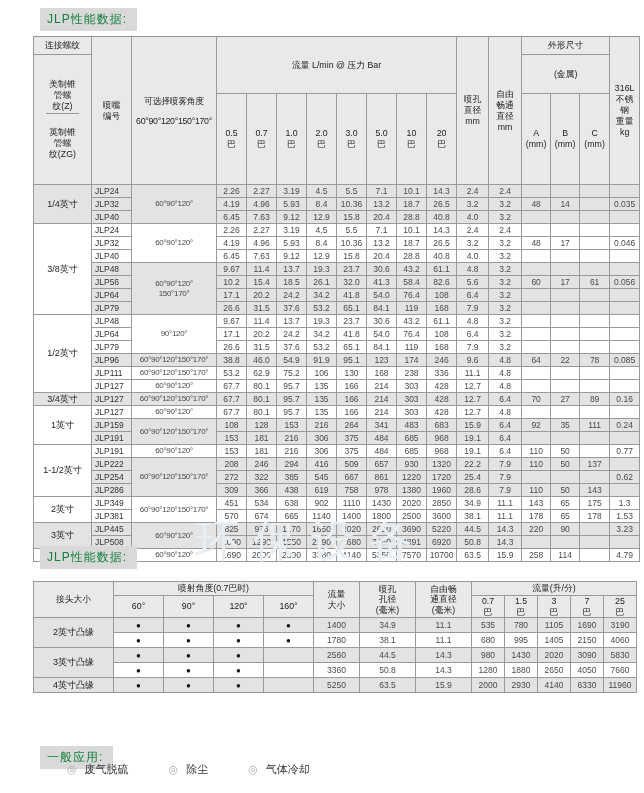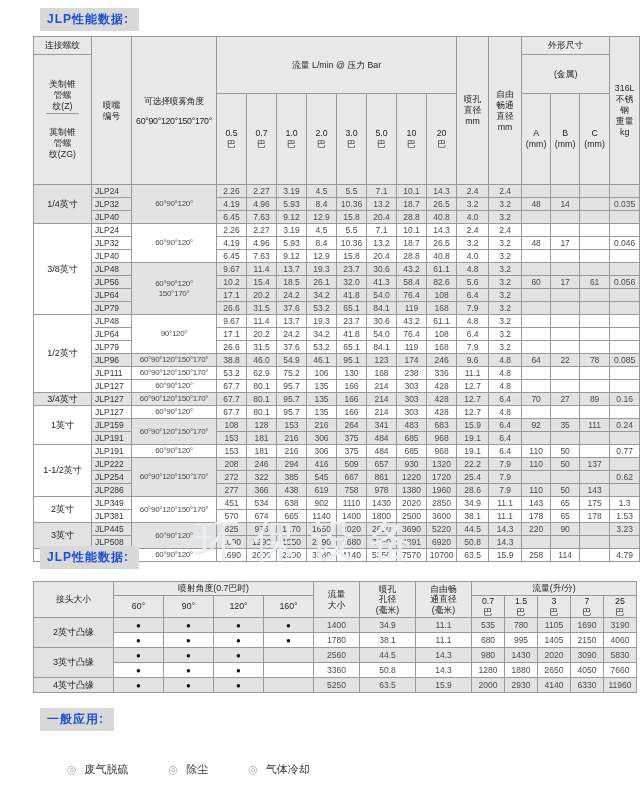--- a/index.html
+++ b/index.html
@@ -2,26 +2,26 @@
 <html><head>
 <meta charset="utf-8">
 <style>
   * { box-sizing: border-box; }
   html,body { margin:0; padding:0; }
   body {
     width:644px; height:793px; background:#fff; position:relative; overflow:hidden;
     font-family:"Liberation Sans","DejaVu Sans",sans-serif; color:#3a3a3a;
   }
   .titlebar {
-    position:absolute; left:40px; background:#d9d9d9; color:#1d4ed8;
-    font-weight:bold; font-size:12px; padding:3px 10px 3px 7px; letter-spacing:1px;
+    position:absolute; left:40px; background:#d9d9d9; color:#15803d;
+    font-weight:normal; font-size:12px; padding:3px 10px 3px 7px; letter-spacing:1px;
   }
   #title1 { top:8px; }
   #title2 { top:546px; }
-  #apps-title { top:708px; }
+  #apps-title { top:746px; }
 
   table { border-collapse:collapse; table-layout:fixed; position:absolute; left:33px; background:#fff; }
   #t1 { top:36px; width:606px; }
   #t2 { top:581px; width:603px; }
   td, th {
     border:1px solid #999; text-align:center; vertical-align:middle;
     white-space:pre-line; overflow:hidden; padding:0 1px;
     font-size:8.5px; line-height:11px; font-weight:normal; color:#4a4a4a;
   }
   thead th { background:#e9e9e9; color:#222; font-size:8.8px; line-height:11px; }
@@ -362,21 +362,21 @@
           <td class="num"></td>
           <td class="num"></td>
           <td class="num"></td>
         </tr>
         <tr class="shade">
           <td class="model-cell">JLP96</td>
           <td class="angle-cell">60°90°120°150°170°</td>
           <td class="num">38.8</td>
           <td class="num">46.0</td>
           <td class="num">54.9</td>
-          <td class="num">46.1</td>
+          <td class="num">91.9</td>
           <td class="num">95.1</td>
           <td class="num">123</td>
           <td class="num">174</td>
           <td class="num">246</td>
           <td class="num">9.6</td>
           <td class="num">4.8</td>
           <td class="num">64</td>
           <td class="num">22</td>
           <td class="num">78</td>
           <td class="num">0.085</td>
@@ -539,21 +539,21 @@
           <td class="num">1720</td>
           <td class="num">25.4</td>
           <td class="num">7.9</td>
           <td class="num"></td>
           <td class="num"></td>
           <td class="num"></td>
           <td class="num">0.62</td>
         </tr>
         <tr class="shade">
           <td class="model-cell">JLP286</td>
-          <td class="num">277</td>
+          <td class="num">309</td>
           <td class="num">366</td>
           <td class="num">438</td>
           <td class="num">619</td>
           <td class="num">758</td>
           <td class="num">978</td>
           <td class="num">1380</td>
           <td class="num">1960</td>
           <td class="num">28.6</td>
           <td class="num">7.9</td>
           <td class="num">110</td>

